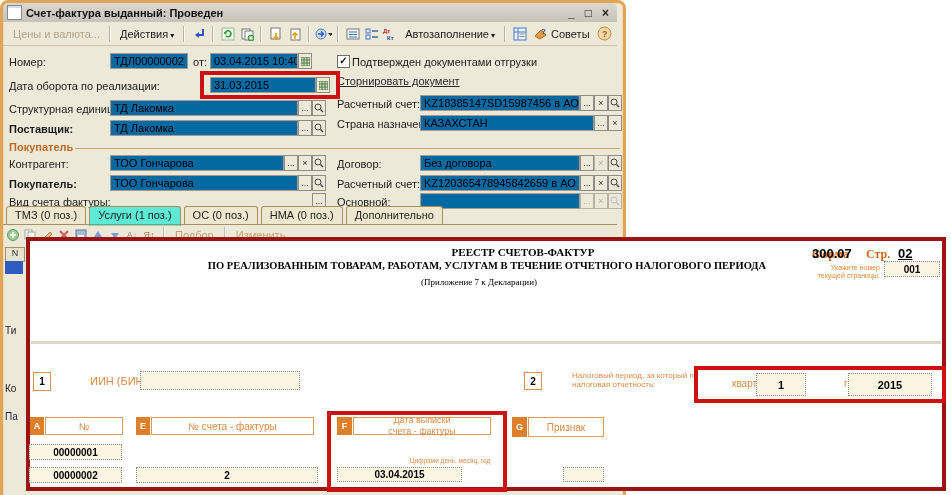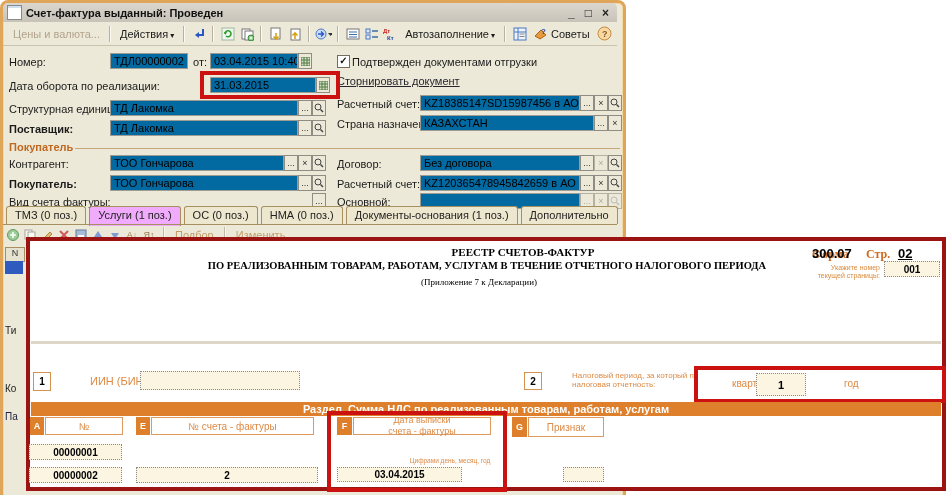--- a/index.html
+++ b/index.html
@@ -37,21 +37,21 @@
       box-sizing:border-box;display:inline-flex;align-items:center;justify-content:center;}
   .mb.off{color:#b0ada0;border-color:#b5b2a5;}
   .chk{width:11px;height:11px;border:1px solid #6f6d64;background:#fff;font-size:10px;line-height:10px;
        text-align:center;color:#111;font-weight:bold;}
   .link{font-size:11px;color:#26262e;text-decoration:underline;white-space:nowrap;}
   .hline{height:1px;background:#c4a877;}
   
   .tabs{left:6px;top:206px;display:flex;align-items:flex-start;height:19px;}
   .tab{border:1px solid #a79060;border-bottom:none;border-radius:3px 3px 0 0;background:#eee7cf;
        font-size:11px;color:#222;padding:2px 8px 2px 8px;margin-right:3px;height:13px;white-space:nowrap;}
-  .tab.active{background:#f0abfc;height:15px;}
+  .tab.active{background:#5eead4;height:15px;}
   .tabline{left:3px;top:224px;width:614px;height:1px;background:#a79060;}
   .itb{left:6px;top:227px;display:flex;align-items:center;font-size:11px;color:#bb9357;opacity:.85;}
   .itb .gi{width:14px;height:14px;display:inline-flex;align-items:center;justify-content:center;margin-right:3px;}
   
   .ovl{left:26px;top:237px;width:920px;height:254px;background:#fff;border:4px solid #9b1411;
        box-sizing:border-box;z-index:10;}
   .z{z-index:11;}
   .serif{font-family:"Liberation Serif",serif;}
   .obar{background:#dd7f2b;color:#fff;font-weight:bold;font-size:11px;display:flex;
         align-items:center;justify-content:center;white-space:nowrap;overflow:hidden;}
@@ -294,21 +294,20 @@
         <circle cx="4" cy="4" r="3" fill="none" stroke="#bbb"></circle>
         <line x1="6.5" y1="6.5" x2="9" y2="9" stroke="#bbb" stroke-width="1.4"></line>
       </svg>
     </span>
 
   <div class="abs tabs">
     <span class="tab">ТМЗ (0 поз.)</span>
     <span class="tab active">Услуги (1 поз.)</span>
     <span class="tab">ОС (0 поз.)</span>
     <span class="tab">НМА (0 поз.)</span>
-    <span class="tab">Документы-основания (1 поз.)</span>
     <span class="tab">Дополнительно</span>
   </div>
   <div class="abs tabline"></div>
 
   <div class="abs itb">
     <span class="gi">
         <svg width="12" height="12">
           <circle cx="6" cy="6" r="5.5" fill="#8fc98f" stroke="#4d8a4d"></circle>
           <path d="M6 3 v6 M3 6 h6" stroke="#fff" stroke-width="1.6"></path>
         </svg>
@@ -384,22 +383,22 @@
 
   <div class="abs z numbox" style="left:524px;top:372px;width:16px;height:16px">2</div>
   <div class="abs z otxt" style="left:544px;top:371px;font-size:8px;line-height:9px">
     <div>Налоговый период, за который представляется</div>
     <div>налоговая отчетность:</div>
   </div>
   <div class="abs redbox fill" style="left:694px;top:366px;width:252px;height:37px"></div>
   <span class="abs otxt" style="left:704px;top:378px;font-size:10px;z-index:13">квартал</span>
   <div class="abs cream" style="left:756px;top:373px;width:50px;height:23px;z-index:13;font-size:11px">1</div>
   <span class="abs otxt" style="left:816px;top:378px;font-size:10px;z-index:13">год</span>
-
-  <div class="abs z obar" style="left:31px;top:402px;width:910px;height:14px">Раздел. Сумма НДС по реализованным товарам, работам, услугам</div>
+  <div class="abs cream" style="left:848px;top:373px;width:84px;height:23px;z-index:13;font-size:11px">2015</div>
+
 
   <div class="abs z letter" style="left:30px;top:417px;width:14px;height:18px">A</div>
   <div class="abs z chead" style="left:45px;top:417px;width:78px;height:18px">№</div>
 
   <div class="abs z letter" style="left:136px;top:417px;width:14px;height:18px">E</div>
   <div class="abs z chead" style="left:151px;top:417px;width:163px;height:18px">№ счета - фактуры</div>
 
   <div class="abs z letter" style="left:337px;top:417px;width:15px;height:18px">F</div>
   <div class="abs z chead" style="left:353px;top:417px;width:138px;height:18px;font-size:9px">
     <div>Дата выписки</div>

